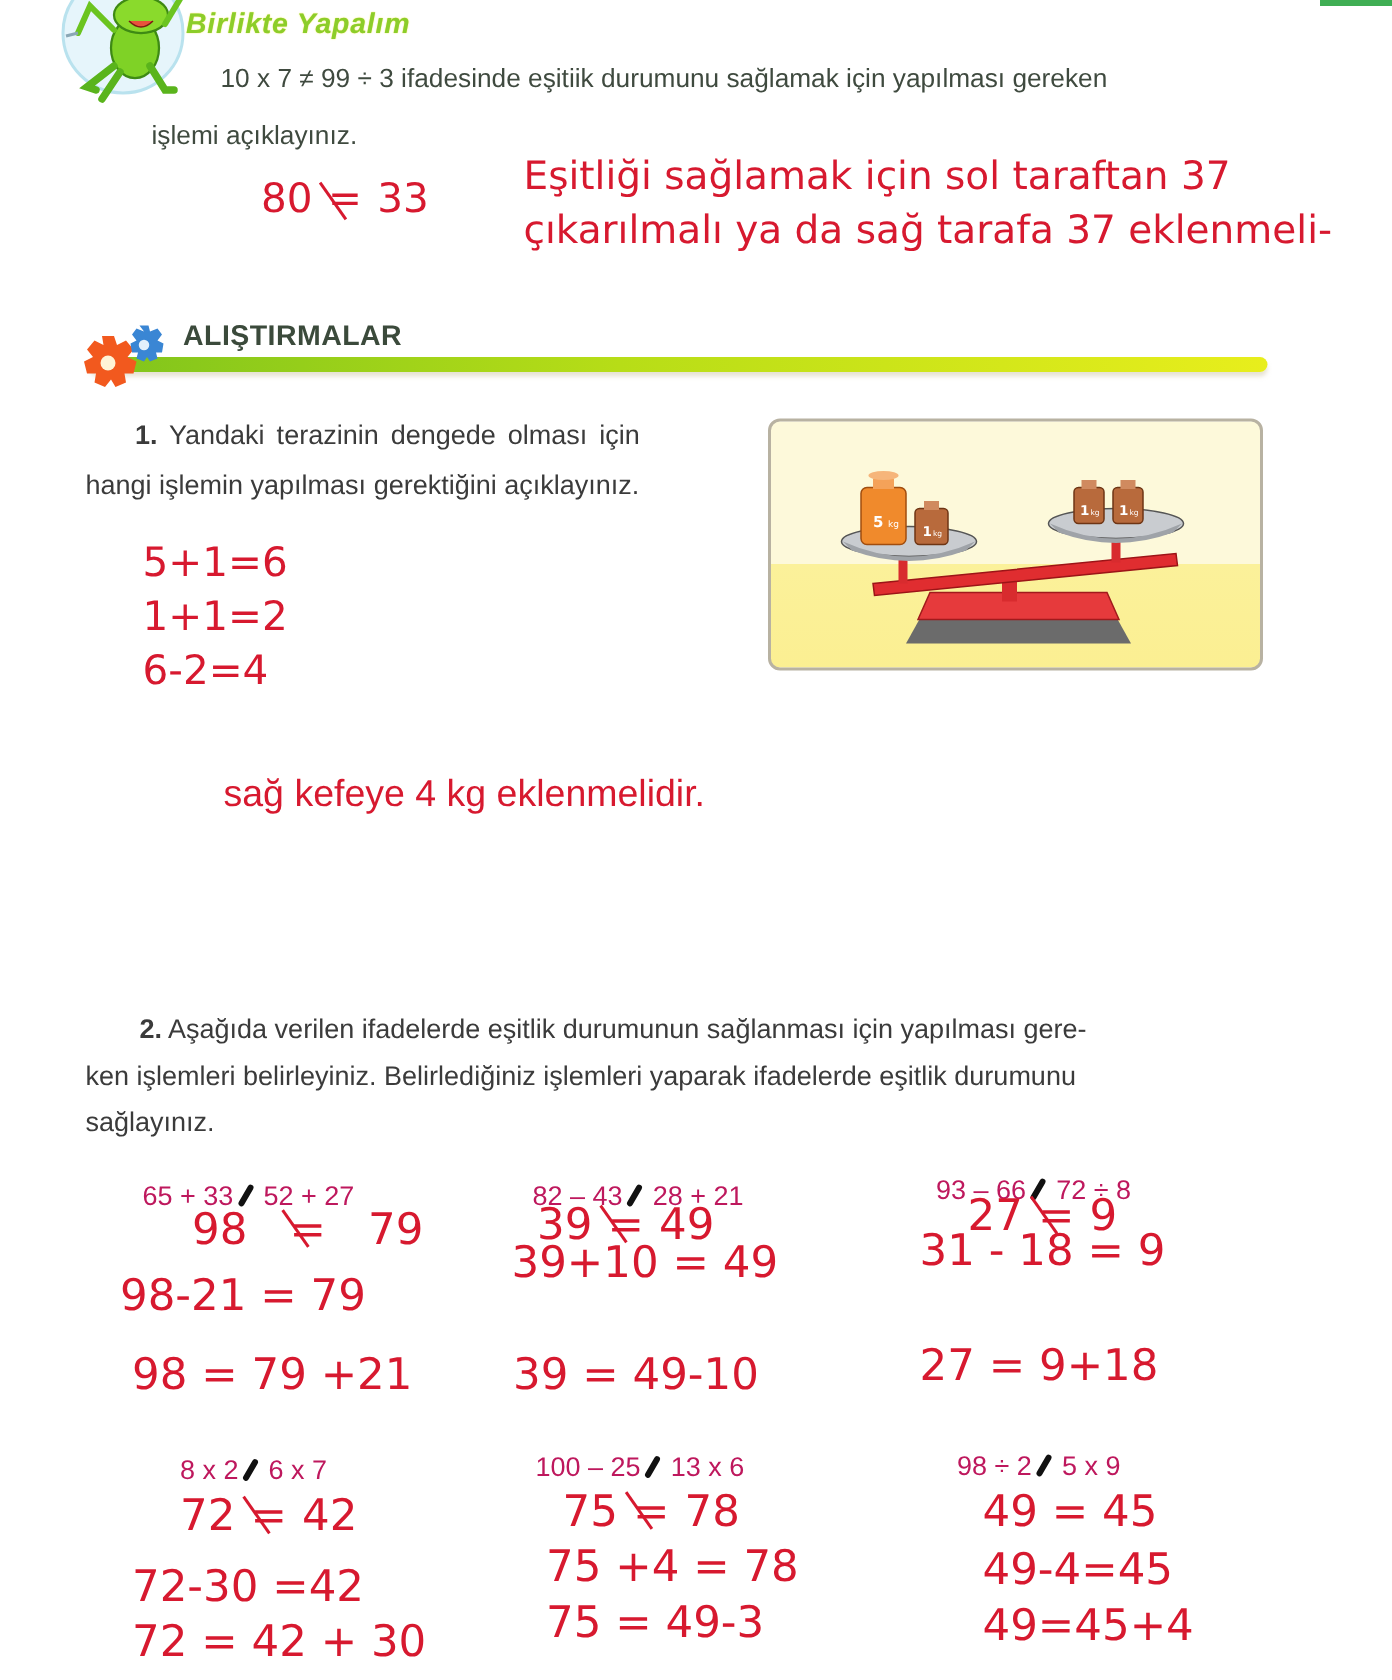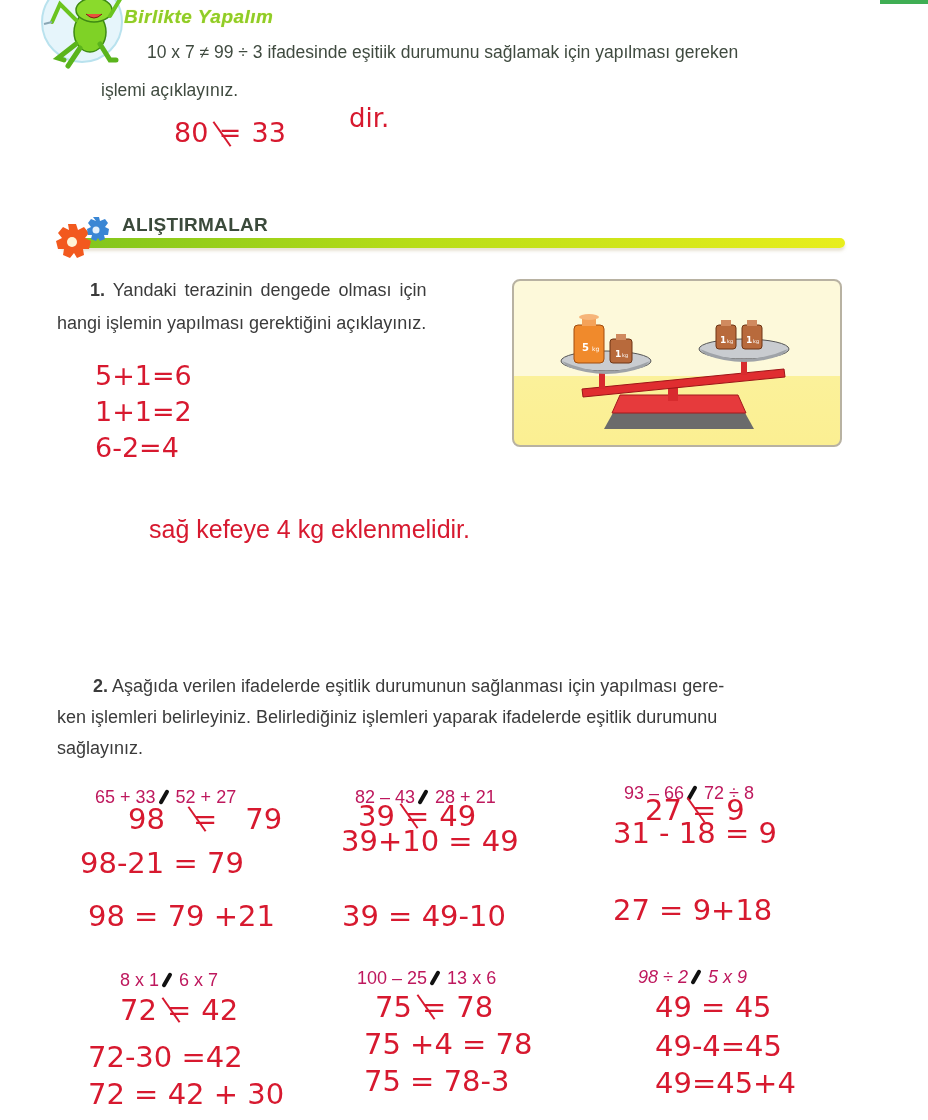--- a/index.html
+++ b/index.html
@@ -96,21 +96,22 @@
 <div class="abs birlikte-title">Birlikte Yapalım</div>
 <div class="abs birlikte-line1">10 x 7 ≠ 99 ÷ 3 ifadesinde eşitiik durumunu sağlamak için yapılması gereken</div>
 <div class="abs birlikte-line2">işlemi açıklayınız.</div>
 
 <div class="abs red ans-ineq">
   <span>80</span>
   <span class="neq">=</span>
   <span>33</span>
 </div>
 <div class="abs red ans-explain">
-  <div>dir.</div>
+  <div>Eşitliği sağlamak için sol taraftan 37</div>
+  <div>çıkarılmalı ya da sağ tarafa 37 eklenmeli-</div>
 </div>
 
 <div class="abs section-bar"></div>
 <svg class="abs gears" viewBox="0 0 72 52">
   <g transform="translate(24,32)">
     <path d="M-4 -18 h8 l2 6 l6 -3 l5 6 l-4 5 l6 3 l-2 8 l-6 0 l1 6 l-7 3 l-3 -5 l-4 5 l-7 -3 l1 -6 l-6 0 l-2 -8 l6 -3 l-4 -5 l5 -6 l6 3 z" fill="#f2591e"></path>
     <circle r="5" fill="#fff4d6"></circle>
   </g>
   <g transform="translate(48,20)">
     <path d="M-3 -13 h6 l1 4 l5 -2 l3 4 l-3 4 l4 2 l-1 6 l-4 0 l1 4 l-5 2 l-2 -3 l-2 3 l-5 -2 l1 -4 l-4 0 l-1 -6 l4 -2 l-3 -4 l3 -4 l5 2 z" fill="#3a86d4"></path>
@@ -211,21 +212,21 @@
 </div>
 <div class="abs red w" style="left:645px; top:793px;">
   <span>27</span>
   <span class="neq">=</span>
   <span>9</span>
 </div>
 <div class="abs red w" style="left:613px; top:816px;">31 - 18 = 9</div>
 <div class="abs red w" style="left:613px; top:893px;">27 = 9+18</div>
 
 <div class="abs expr" style="left:120px; top:970px;">
-  <span>8 x 1</span>
+  <span>8 x 2</span>
   <span class="slash"></span>
   <span>6 x 7</span>
 </div>
 <div class="abs red w" style="left:120px; top:993px;">
   <span>72</span>
   <span class="neq">=</span>
   <span>42</span>
 </div>
 <div class="abs red w" style="left:88px; top:1040px;">72-30 =42</div>
 <div class="abs red w" style="left:88px; top:1077px;">72 = 42 + 30</div>
@@ -234,22 +235,22 @@
   <span>100 – 25</span>
   <span class="slash"></span>
   <span>13 x 6</span>
 </div>
 <div class="abs red w" style="left:375px; top:990px;">
   <span>75</span>
   <span class="neq">=</span>
   <span>78</span>
 </div>
 <div class="abs red w" style="left:364px; top:1027px;">75 +4 = 78</div>
-<div class="abs red w" style="left:364px; top:1064px;">75 = 78-3</div>
-
-<div class="abs expr" style="left:638px; top:967px;font-style:italic;">
+<div class="abs red w" style="left:364px; top:1064px;">75 = 49-3</div>
+
+<div class="abs expr" style="left:638px; top:967px;">
   <span>98 ÷ 2</span>
   <span class="slash"></span>
   <span>5 x 9</span>
 </div>
 <div class="abs red w" style="left:655px; top:990px;">49 = 45</div>
 <div class="abs red w" style="left:655px; top:1029px;">49-4=45</div>
 <div class="abs red w" style="left:655px; top:1066px;">49=45+4</div>
 
 </body></html>

